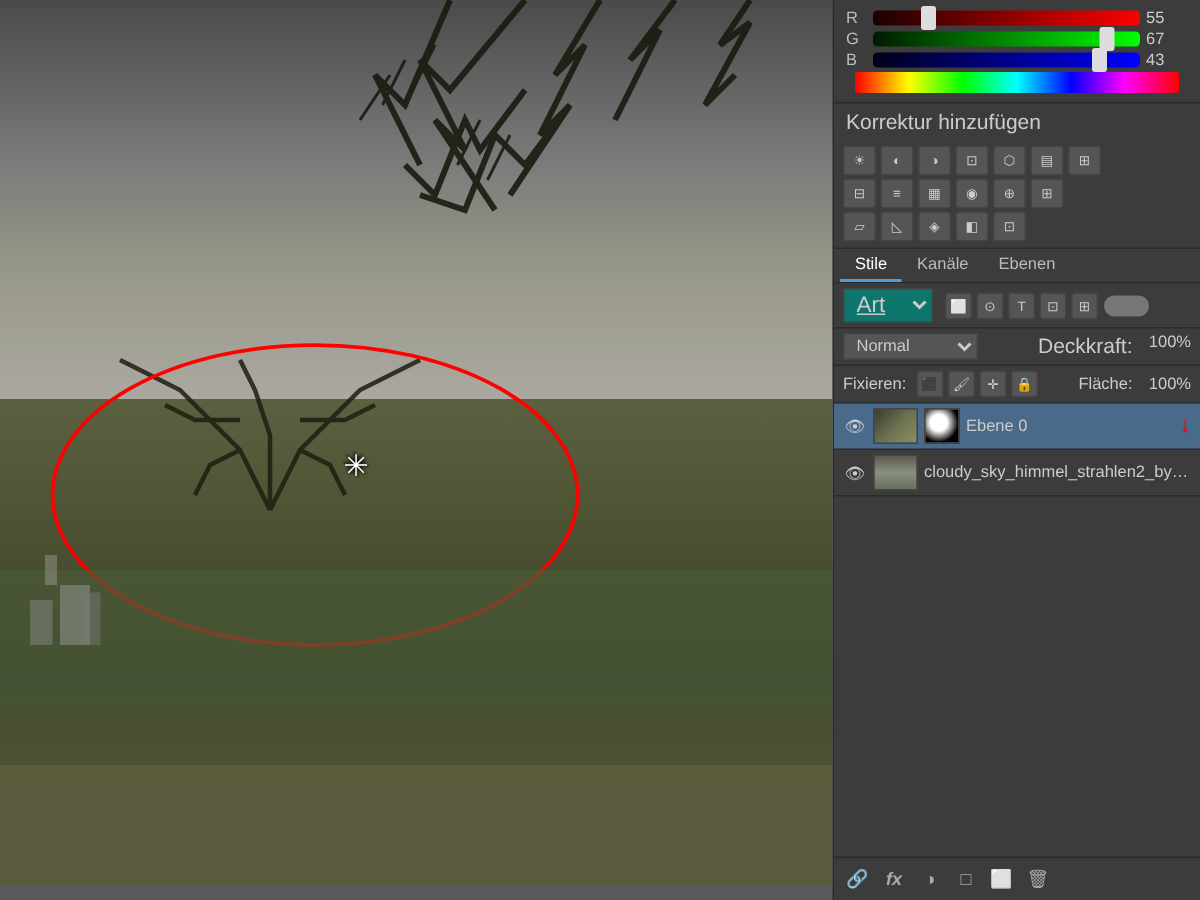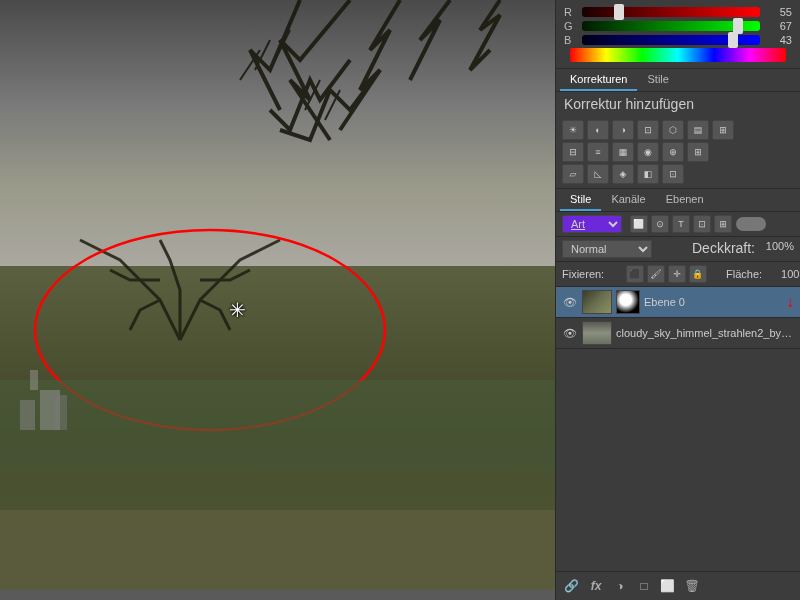--- a/index.html
+++ b/index.html
@@ -97,21 +97,21 @@
       position: absolute;
       top: -3px;
       width: 10px;
       height: 16px;
       background: #ddd;
       border-radius: 2px;
     }
 
     .channel-value {
       width: 28px;
-      text-align: right;
+      text-align: left;
       font-size: 11px;
       color: #ccc;
     }
 
     
     .panel-tabs {
       display: flex;
       background: #3c3c3c;
       border-bottom: 1px solid #2a2a2a;
       padding: 0 4px;
@@ -189,24 +189,24 @@
     .layer-filter-row {
       display: flex;
       align-items: center;
       padding: 3px 6px;
       gap: 4px;
       background: #3c3c3c;
       border-bottom: 1px solid #2a2a2a;
     }
 
     .filter-select {
-      background: #6d28d9;
+      background: #0f766e;
       border: 1px solid #444;
       color: #ccc;
-      font-size: 11px;
+      font-size: 15px;
       padding: 1px 4px;
       width: 60px;
       text-decoration: underline;
     }
 
     .filter-icons {
       display: flex;
       gap: 3px;
       margin-left: 4px;
     }
@@ -263,21 +263,21 @@
       color: #ccc;
       width: 35px;
       text-align: right;
     }
 
     
     .fixieren-row {
       display: flex;
       align-items: center;
       padding: 3px 6px;
-      gap: 19px;
+      gap: 4px;
       border-bottom: 1px solid #2a2a2a;
     }
 
     .fixieren-label {
       font-size: 11px;
       color: #ccc;
       min-width: 45px;
     }
 
     .fix-icons {
@@ -499,24 +499,20 @@
         <span class="channel-label">B</span>
         <div class="channel-slider-track b-track">
           <div class="channel-thumb" style="left: 82%;"></div>
         </div>
         <span class="channel-value">43</span>
       </div>
 
       <div class="color-bar"></div>
     </div>
 
-    <div class="panel-tabs">
-      <div class="panel-tab active">Korrekturen</div>
-      <div class="panel-tab">Stile</div>
-    </div>
 
     <div class="korrektur-label">Korrektur hinzufügen</div>
 
     <div class="correction-icons">
       <div class="icon-row">
         <div class="icon-btn">☀</div>
         <div class="icon-btn">◐</div>
         <div class="icon-btn">◑</div>
         <div class="icon-btn">⊡</div>
         <div class="icon-btn">⬡</div>

